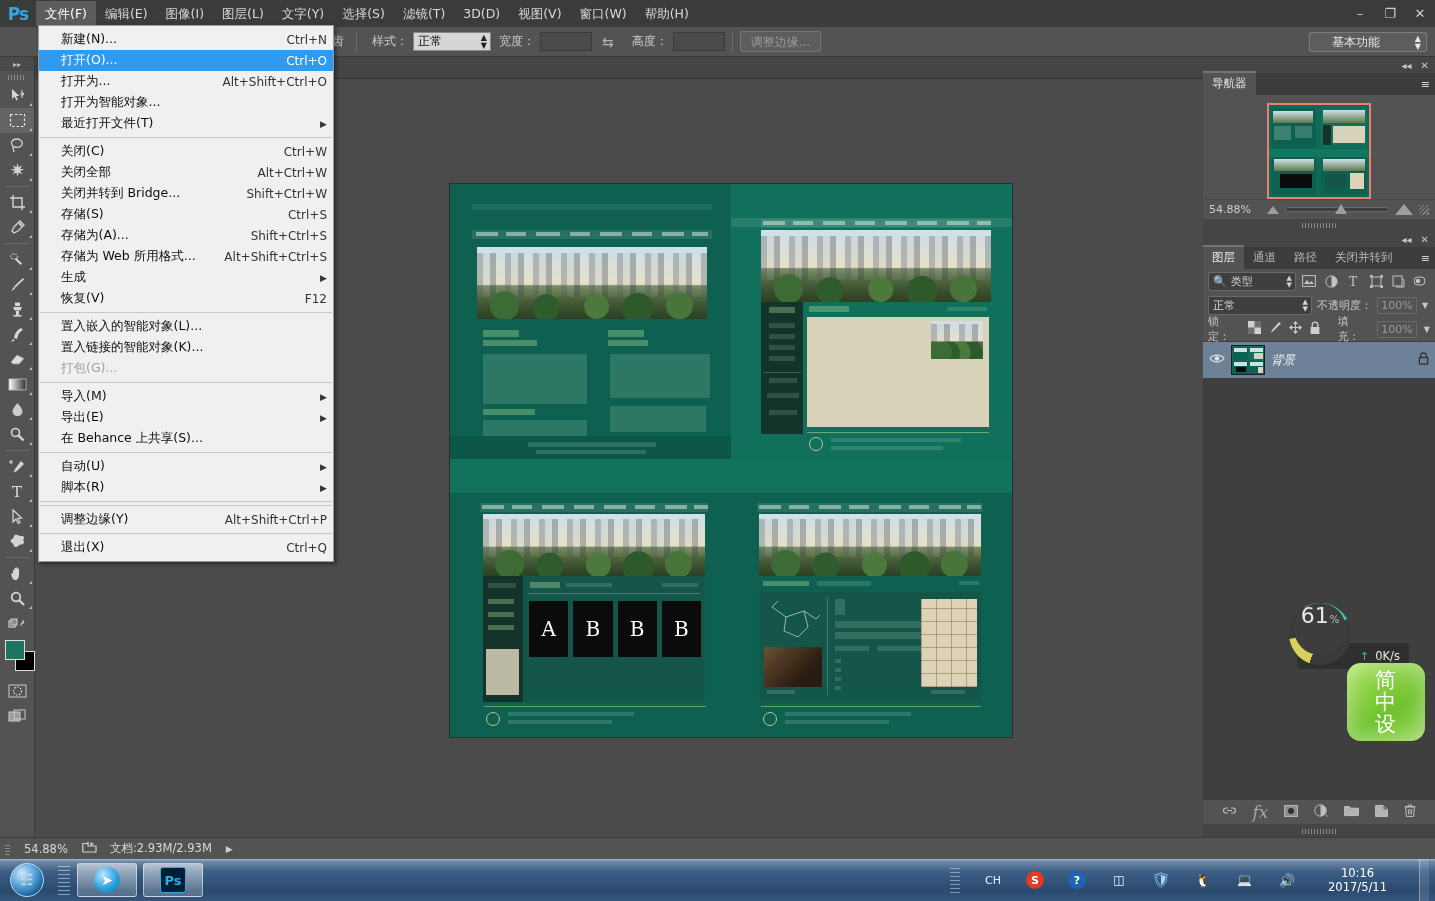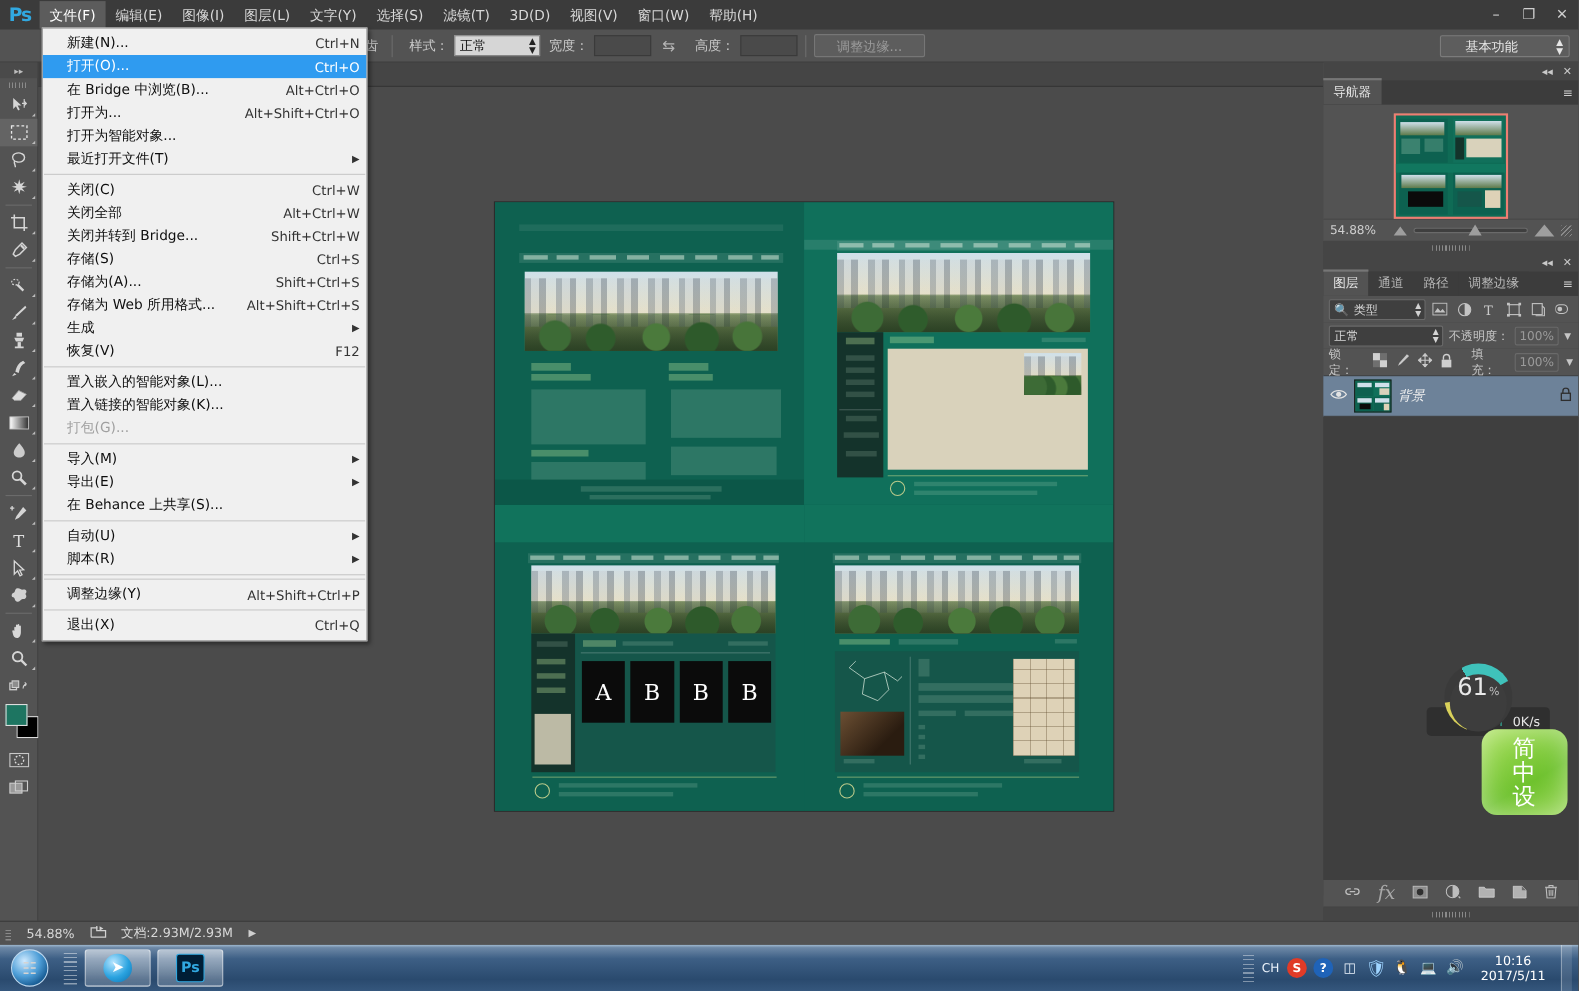--- a/index.html
+++ b/index.html
@@ -44,21 +44,21 @@
     min-width:78px; font-size:12px; padding:1px 16px 1px 4px; position:relative;
     display:flex; align-items:center;
   }
   .ob-select .arrows { position:absolute; right:3px; top:1px; font-size:8px; line-height:8px; color:#222; }
   .ob-input {
     background:#4a4a4a; border:1px solid #3a3a3a; height:19px; width:52px;
   }
   .ob-swap { color:#b4b4b4; font-size:14px; margin:0 10px; }
   .ob-btn {
     background:#5d5d5d; border:1px solid #767676; border-radius:2px; color:#9b9b9b;
-    height:21px; padding:2px 20px; font-size:12px;
+    height:21px; padding:2px 10px; font-size:12px;
   }
   .ob-right {
     position:absolute; right:8px; top:5px;
     background:#5d5d5d; border:1px solid #7b7b7b; border-radius:2px; color:#e6e6e6;
     height:20px; width:118px; font-size:12px; display:flex; align-items:center;
     padding-left:22px; position:absolute;
   }
   .ob-right .arrows { position:absolute; right:5px; top:2px; font-size:8px; line-height:8px; }
 
   
@@ -216,24 +216,24 @@
   .sb-arrow { margin-left:14px; font-size:9px; color:#cfcfcf; }
 
   
   .float-speed {
     position:absolute; right:26px; bottom:232px; width:112px; height:26px;
     background:rgba(45,45,45,.85); border-radius:4px; display:flex; align-items:center;
     justify-content:flex-end; padding-right:9px; gap:6px; color:#e8e8e8; font-size:11.5px;
   }
   .float-speed .up { color:#35c0a8; font-size:11px; }
   .gauge {
-    position:absolute; right:60px; bottom:236px; width:62px; height:62px; border-radius:50%;
+    position:absolute; right:84px; bottom:236px; width:62px; height:62px; border-radius:50%;
     background:#3a3a3a;
     background-image:conic-gradient(from 200deg, #d9d15a 0deg 60deg, rgba(0,0,0,0) 62deg 130deg, #3fc2bb 130deg 220deg, rgba(0,0,0,0) 222deg 360deg);
-    display:flex; align-items:flex-end; justify-content:center;
+    display:flex; align-items:flex-start; justify-content:center;
   }
   .gauge .inner {
     width:52px; height:52px; border-radius:50%; background:#3d3d3d;
     display:flex; align-items:baseline; justify-content:center; color:#e9e9e9;
   }
   .gauge .num { font-size:22px; }
   .gauge .pc { font-size:10px; color:#bdbdbd; margin-left:1px; }
   .leafapp {
     position:absolute; right:10px; bottom:160px; width:78px; height:78px; border-radius:14px;
     background:linear-gradient(150deg,#a9e05c,#6fc22e 60%,#8fd247);
@@ -260,21 +260,21 @@
     width:60px; height:34px; margin:0 3px;
     background:linear-gradient(180deg,rgba(255,255,255,.55),rgba(255,255,255,.18));
     border:1px solid rgba(255,255,255,.5); border-radius:3px;
     display:flex; align-items:center; justify-content:center;
   }
   .tb-ie { width:26px;height:26px;border-radius:50%;
     background:radial-gradient(circle at 35% 30%,#b9e6ff,#2aa3e0 55%,#0d6fae);
     display:flex;align-items:center;justify-content:center;color:#fff;font-size:14px; }
   .tb-ps { width:26px;height:26px;border-radius:3px;background:#001e36;border:1px solid #31a8e0;
     color:#31a8e0;font-size:13px;font-weight:bold;display:flex;align-items:center;justify-content:center; }
-  .tray { margin-left:auto; display:flex; align-items:center; gap:6px; padding-right:6px; }
+  .tray { margin-left:auto; display:flex; align-items:center; gap:24px; padding-right:6px; }
   .tray-grip { width:10px; height:26px; background:repeating-linear-gradient(0deg,rgba(255,255,255,.4) 0 1px,transparent 1px 4px); }
   .tray-ico { width:18px; height:18px; display:flex; align-items:center; justify-content:center;
     font-size:12px; color:#eaf2fa; }
   .clock { text-align:center; color:#fff; font-size:11.5px; line-height:14px; padding:0 8px; }
   .show-desktop { width:10px; height:42px; border-left:1px solid rgba(255,255,255,.35);
     background:rgba(255,255,255,.12); }
 
   
   .dropdown {
     position:absolute; left:38px; top:25px; width:296px;
@@ -756,21 +756,21 @@
 
     <div class="panel" style="position:relative;height:calc(100% - 195px);">
       <div class="dock-head">
         <span>◂◂</span>
         <span>✕</span>
       </div>
       <div class="panel-tabs" id="layer-tabs">
         <div class="ptab active">图层</div>
           <div class="ptab">通道</div>
           <div class="ptab">路径</div>
-          <div class="ptab">调整边缘</div>
+          <div class="ptab">关闭并转到</div>
           <div class="pmenu">≡</div>
       </div>
 
       <div class="layers-tools">
         <div class="lt-search">
           <span>🔍</span>
           <span>类型</span>
           <span class="arrows">▲<br>▼</span>
         </div>
         <div class="lt-ico">
@@ -983,24 +983,20 @@
   <div class="dropdown" id="file-dropdown">
       <div class="mi">
         <span class="lab">新建(N)...</span>
         <span class="acc">Ctrl+N</span>
       </div>
       <div class="mi hl">
         <span class="lab">打开(O)...</span>
         <span class="acc">Ctrl+O</span>
       </div>
       <div class="mi">
-        <span class="lab">在 Bridge 中浏览(B)...</span>
-        <span class="acc">Alt+Ctrl+O</span>
-      </div>
-      <div class="mi">
         <span class="lab">打开为...</span>
         <span class="acc">Alt+Shift+Ctrl+O</span>
       </div>
       <div class="mi">
         <span class="lab">打开为智能对象...</span>
       </div>
       <div class="mi">
         <span class="lab">最近打开文件(T)</span>
         <span class="sub">▶</span>
       </div>

